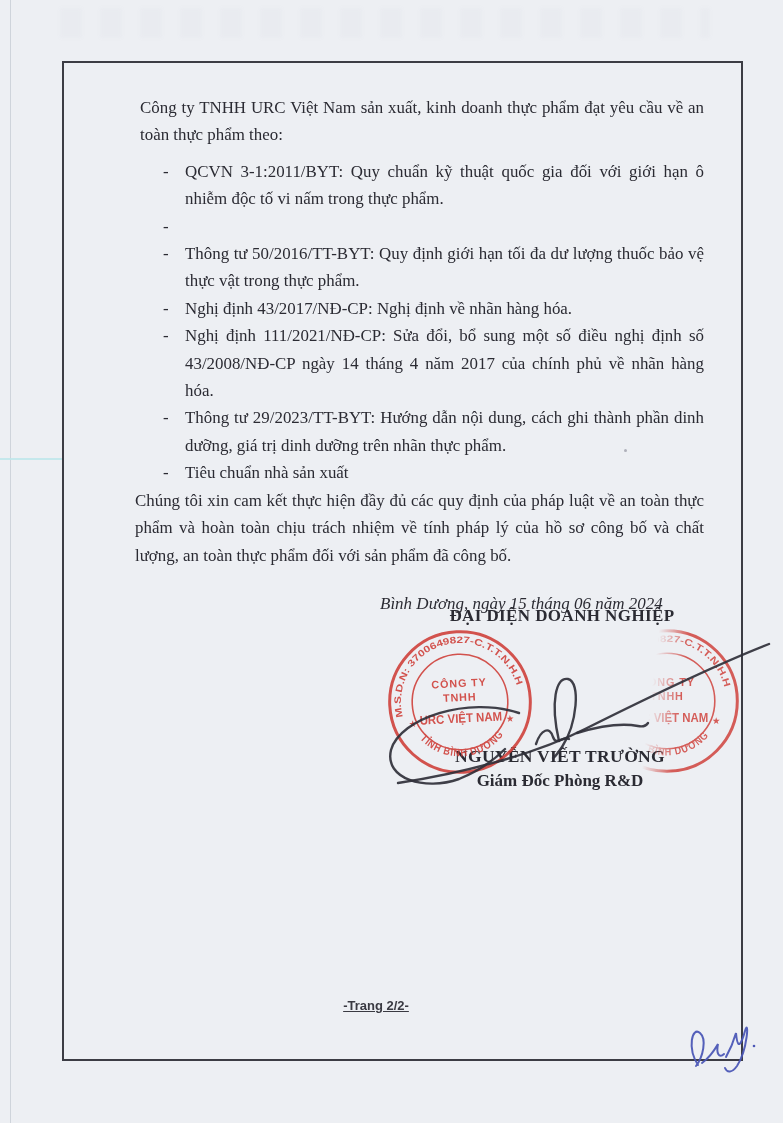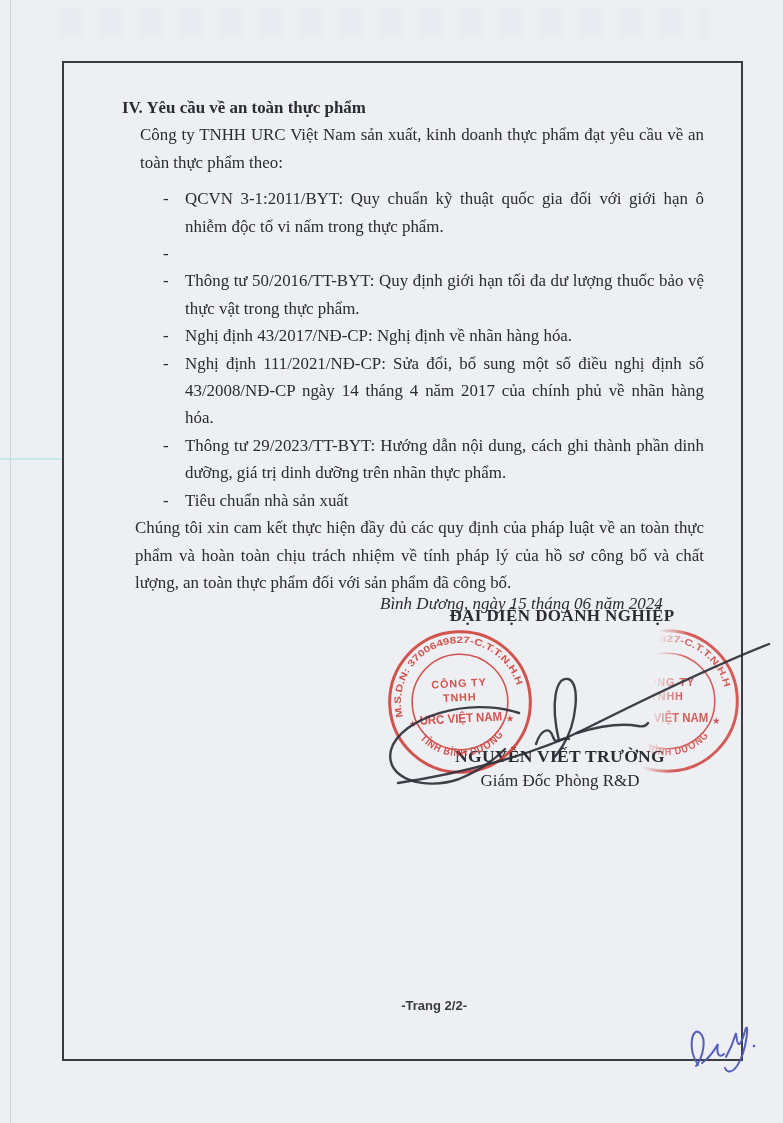--- a/index.html
+++ b/index.html
@@ -35,51 +35,50 @@
   .li-text{flex:1;text-align:justify;}
   .commitment{margin-left:13px !important;}
 
   
   .date-line{position:absolute;left:380px;top:594px;width:364px;text-align:left;
     font-style:italic;font-weight:normal;font-size:17px;}
   .rep-heading{position:absolute;left:380px;top:606px;width:364px;text-align:center;
     font-weight:bold;font-size:17px;letter-spacing:.4px;}
   .signer-name{position:absolute;left:380px;top:746px;width:360px;text-align:center;
     font-weight:bold;font-size:17.5px;letter-spacing:.3px;}
-  .signer-title{position:absolute;left:380px;top:771px;width:360px;text-align:center;font-size:17px;}
+  .signer-title{position:absolute;left:380px;top:771px;width:360px;text-align:center;font-size:17px;font-weight:bold;}
 
   
   .stamp{position:absolute;width:150px;height:150px;color:#cf3d37;opacity:.88;}
   .stamp svg{width:100%;height:100%;display:block;}
   .stamp text{fill:currentColor;font-family:"Liberation Sans",sans-serif;}
   .stamp-1{left:385px;top:627px;transform:rotate(-3deg);}
   .stamp-2{left:592px;top:626px;opacity:.82;
     -webkit-mask-image:linear-gradient(97deg,transparent 40%,#000 58%);
     mask-image:linear-gradient(97deg,transparent 40%,#000 58%);}
 
   
   .ink-overlay{position:absolute;left:0;top:0;width:783px;height:1123px;pointer-events:none;}
   .sig-stroke{fill:none;stroke:#30303a;stroke-width:2.4;stroke-linecap:round;opacity:.92;}
   .blue-stroke{fill:none;stroke:#4c57b6;stroke-width:2;stroke-linecap:round;opacity:.95;}
 
-  .page-footer{position:absolute;left:285px;top:998px;width:182px;text-align:right;
-    font-family:"Liberation Sans",sans-serif;font-weight:bold;font-size:13px;color:#3a3a42;}
+  .page-footer{position:absolute;left:285px;top:998px;width:182px;text-align:center;
+    font-family:"Liberation Sans",sans-serif;font-weight:bold;font-size:13px;color:#3a3a42;text-decoration:underline;}
 </style>
 </head>
 <body>
 
 <div class="scan-edge"></div>
 <div class="bleed"></div>
 <div class="cyan-line"></div>
 <div class="speck" style="left:624px;top:449px;"></div>
 
 <div class="page-border"></div>
 
 <div class="content">
-  <p class="section-heading">IV. Yêu cầu về an toàn thực phẩm</p>
   <p class="intro">Công ty TNHH URC Việt Nam sản xuất, kinh doanh thực phẩm đạt yêu cầu về an toàn thực phẩm theo:</p>
   <ul class="bullets">
     <li>
       <span class="dash">-</span>
       <span class="li-text">QCVN 3-1:2011/BYT: Quy chuẩn kỹ thuật quốc gia đối với giới hạn ô nhiễm độc tố vi nấm trong thực phẩm.</span>
     </li>
     <li>
       <span class="dash">-</span>
     </li>
     <li>

